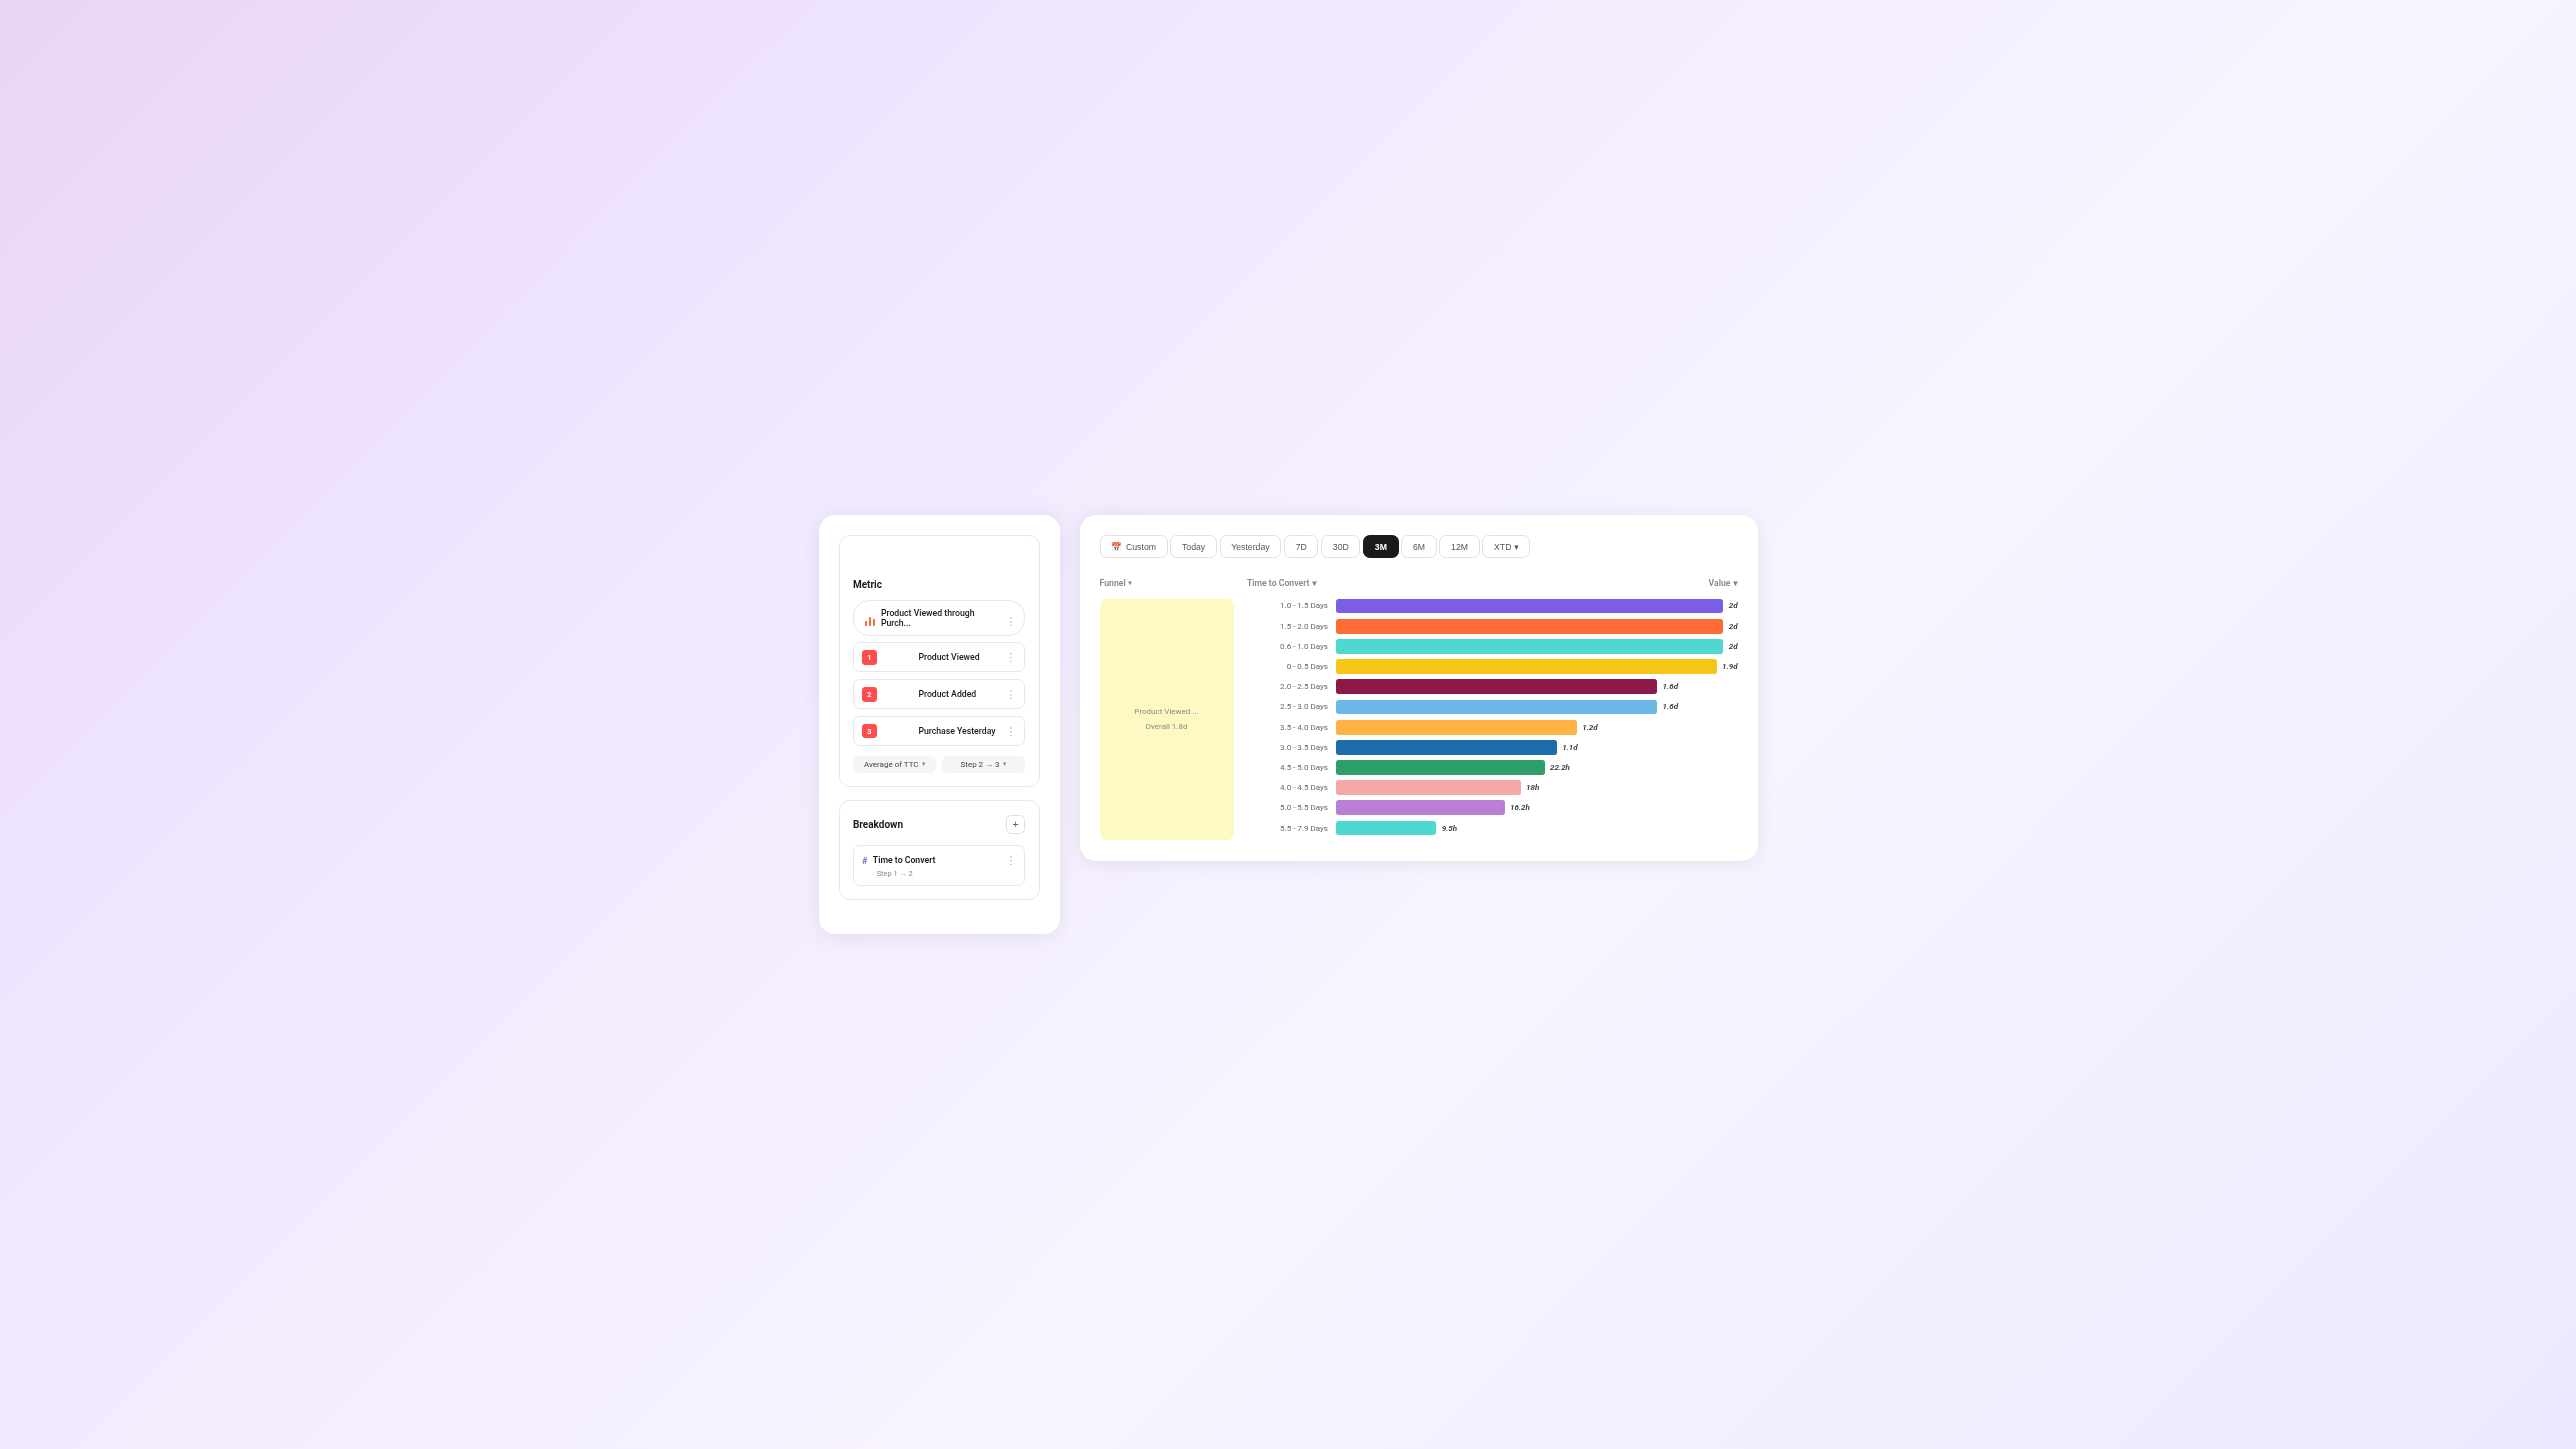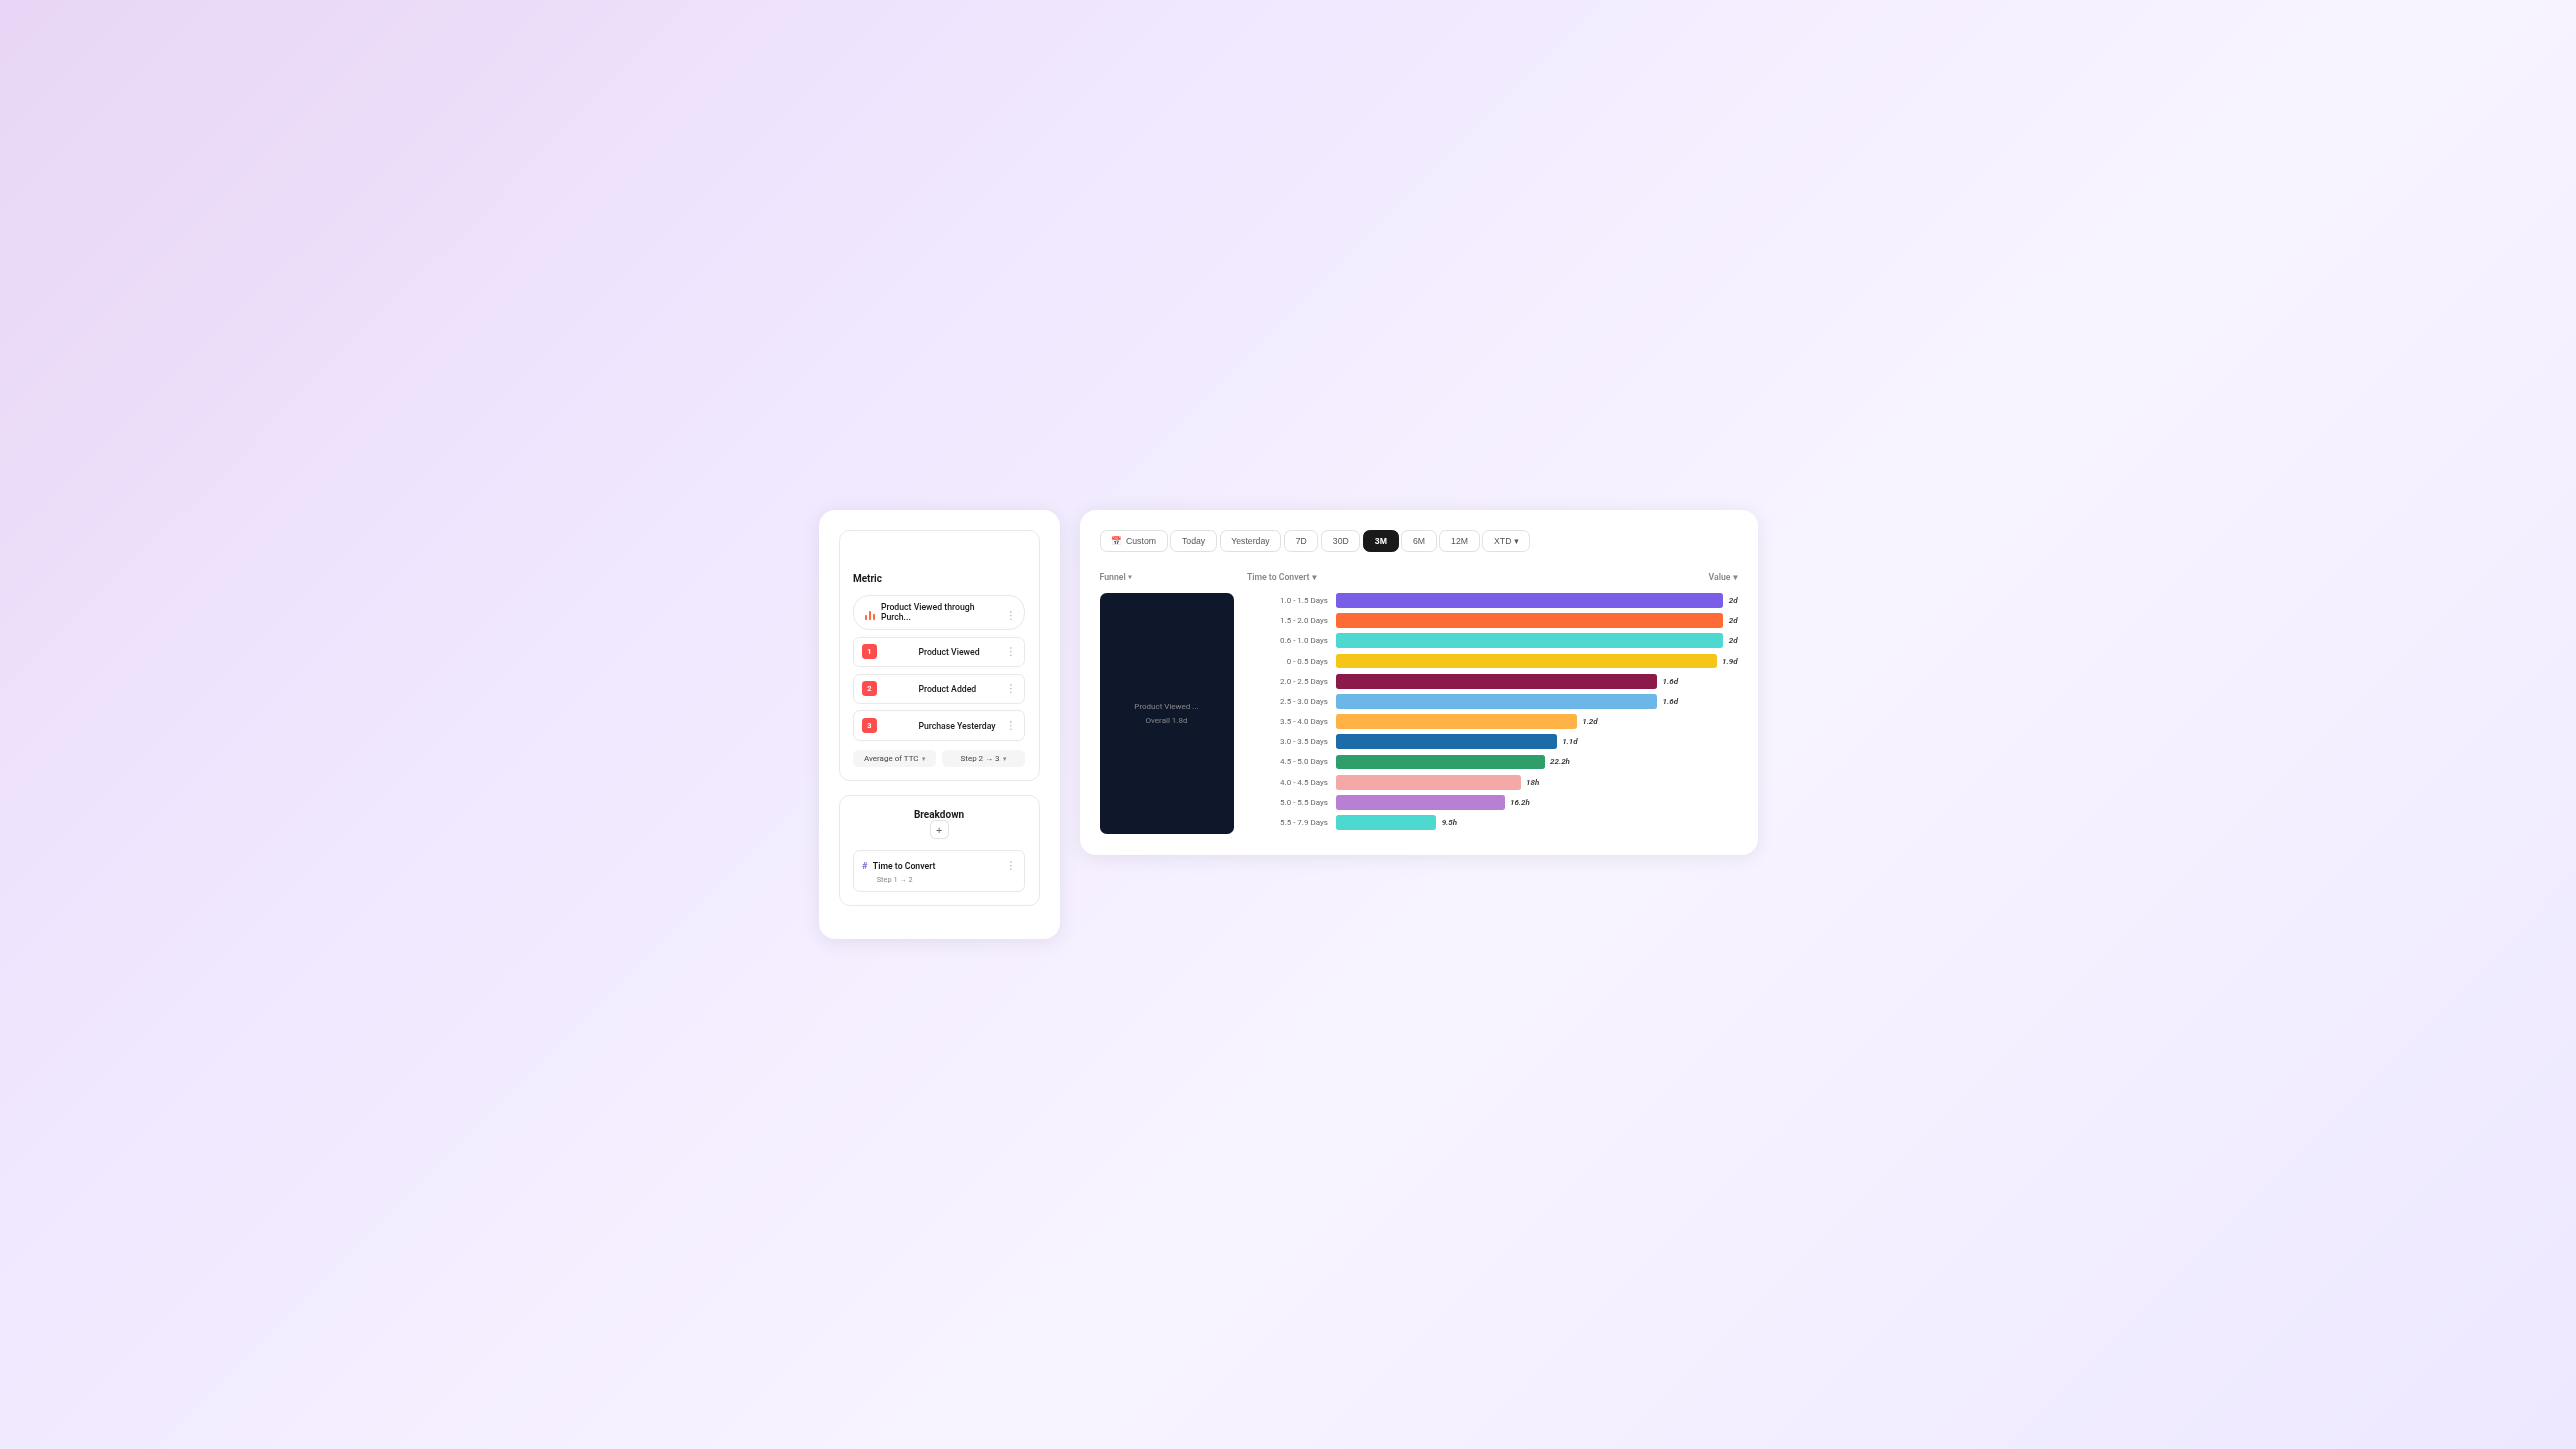--- a/index.html
+++ b/index.html
@@ -151,21 +151,20 @@
     .control-pill .chevron {
       font-size: 6.7px;
       color: #888;
     }
 
     .breakdown-header {
       display: flex;
       align-items: center;
       justify-content: space-between;
       margin-bottom: 11px;
-      flex-direction: column;
     }
 
     .breakdown-title {
       font-size: 10px;
       font-weight: 700;
       color: #1a1a1a;
     }
 
     .plus-btn {
       width: 19px;
@@ -285,21 +284,21 @@
       display: flex;
       align-items: center;
       gap: 2.7px;
     }
 
     .col-header .chevron-down {
       font-size: 6.7px;
     }
 
     .funnel-bar-container {
-      background: #0f172a;
+      background: #fef9c3;
       border-radius: 6.7px;
       padding: 10.7px;
       height: 241px;
       display: flex;
       flex-direction: column;
       align-items: center;
       justify-content: center;
       gap: 5.4px;
     }
 

